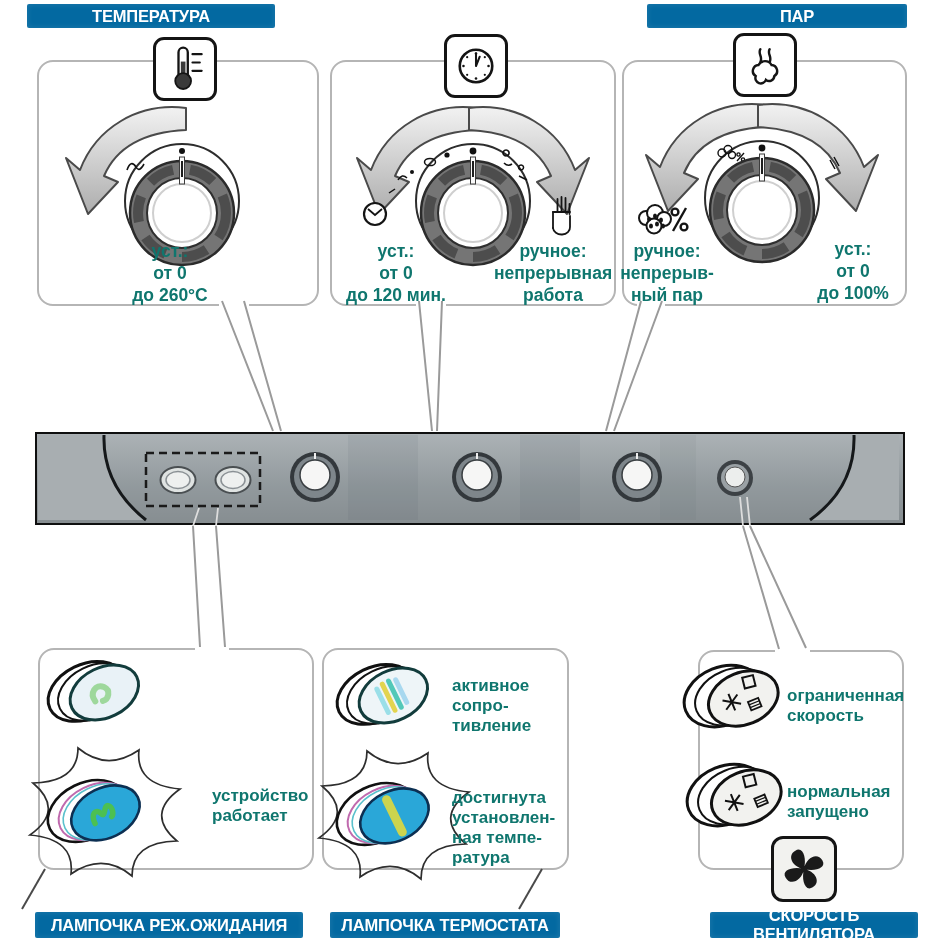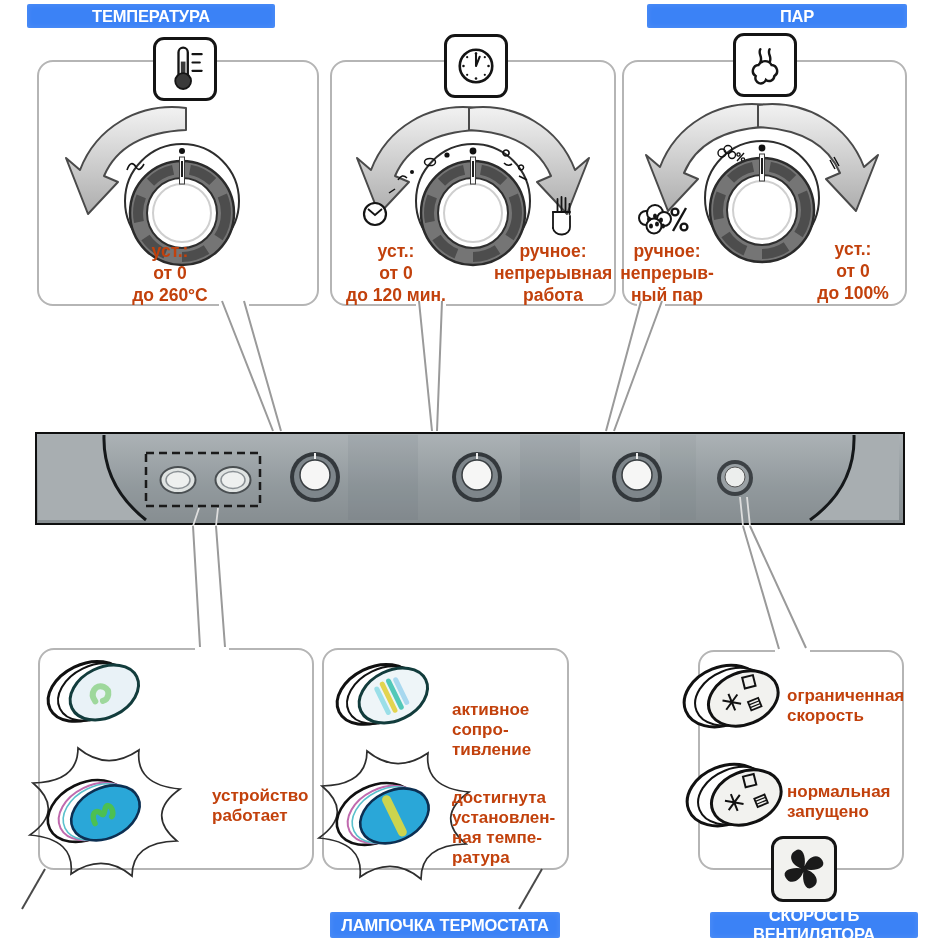--- a/index.html
+++ b/index.html
@@ -1,24 +1,24 @@
 <!DOCTYPE html>
 <html><head>
 <meta charset="utf-8">
 <style>
   html,body{margin:0;padding:0;background:#fff;}
   .stage{position:relative;width:941px;height:941px;background:#ffffff;overflow:hidden;
          font-family:"Liberation Sans", sans-serif;}
-  .bar{position:absolute;background:#3b82f6;color:#fff;font-weight:700;font-size:16.5px;
+  .bar{position:absolute;background:#0369a1;color:#fff;font-weight:700;font-size:16.5px;
        letter-spacing:-0.2px;text-align:center;display:flex;align-items:center;justify-content:center;
        border-radius:2px;box-shadow:inset 0 0 6px rgba(255,255,255,.12);}
   .card{position:absolute;border:2px solid #b5b5b5;border-radius:16px;background:#fff;}
   .icon-box{position:absolute;width:58px;height:58px;border:3px solid #141414;border-radius:11px;
             background:#fff;display:flex;align-items:center;justify-content:center;z-index:4;}
-  .txt{position:absolute;color:#c2410c;font-weight:700;white-space:pre-line;z-index:4;}
+  .txt{position:absolute;color:#0f766e;font-weight:700;white-space:pre-line;z-index:4;}
   .knob-txt{font-size:17.5px;line-height:22px;text-align:center;}
   .note-txt{font-size:17px;line-height:20px;text-align:left;}
   .strip{position:absolute;left:35px;top:432px;width:866px;height:89px;background:#99a1a5;
          border:2.5px solid #0f0f0f;z-index:1;
          background-image:linear-gradient(180deg, rgba(255,255,255,.18), rgba(0,0,0,.05) 60%, rgba(0,0,0,.12));}
   svg.overlay{position:absolute;left:0;top:0;z-index:2;pointer-events:none;}
 </style>
 </head>
 <body>
 
@@ -314,28 +314,29 @@
 работа</div>
   <div class="txt knob-txt" style="left:613px;top:240px;width:108px;">ручное:
 непрерыв-
 ный пар</div>
   <div class="txt knob-txt" style="left:798px;top:238px;width:110px;">уст.:
 от 0
 до 100%</div>
 
   <div class="txt note-txt" style="left:183px;top:786px;width:120px;margin-left:29px;">устройство
 работает</div>
-  <div class="txt note-txt" style="left:452px;top:700px;width:110px;">активное
+  <div class="txt note-txt" style="left:452px;top:676px;width:110px;">активное
 сопро-
 тивление</div>
   <div class="txt note-txt" style="left:452px;top:788px;width:112px;">достигнута
 установлен-
 ная темпе-
 ратура</div>
   <div class="txt note-txt" style="left:787px;top:686px;width:112px;">ограниченная
 скорость</div>
   <div class="txt note-txt" style="left:787px;top:782px;width:112px;">нормальная
 запущено</div>
 
+  <div class="bar" style="left:35px;top:912px;width:268px;height:26px;">ЛАМПОЧКА РЕЖ.ОЖИДАНИЯ</div>
   <div class="bar" style="left:330px;top:912px;width:230px;height:26px;">ЛАМПОЧКА ТЕРМОСТАТА</div>
   <div class="bar" style="left:698px;top:912px;width:208px;height:26px;margin-left:12px;">СКОРОСТЬ ВЕНТИЛЯТОРА</div>
 
 </div>
 
 </body></html>

